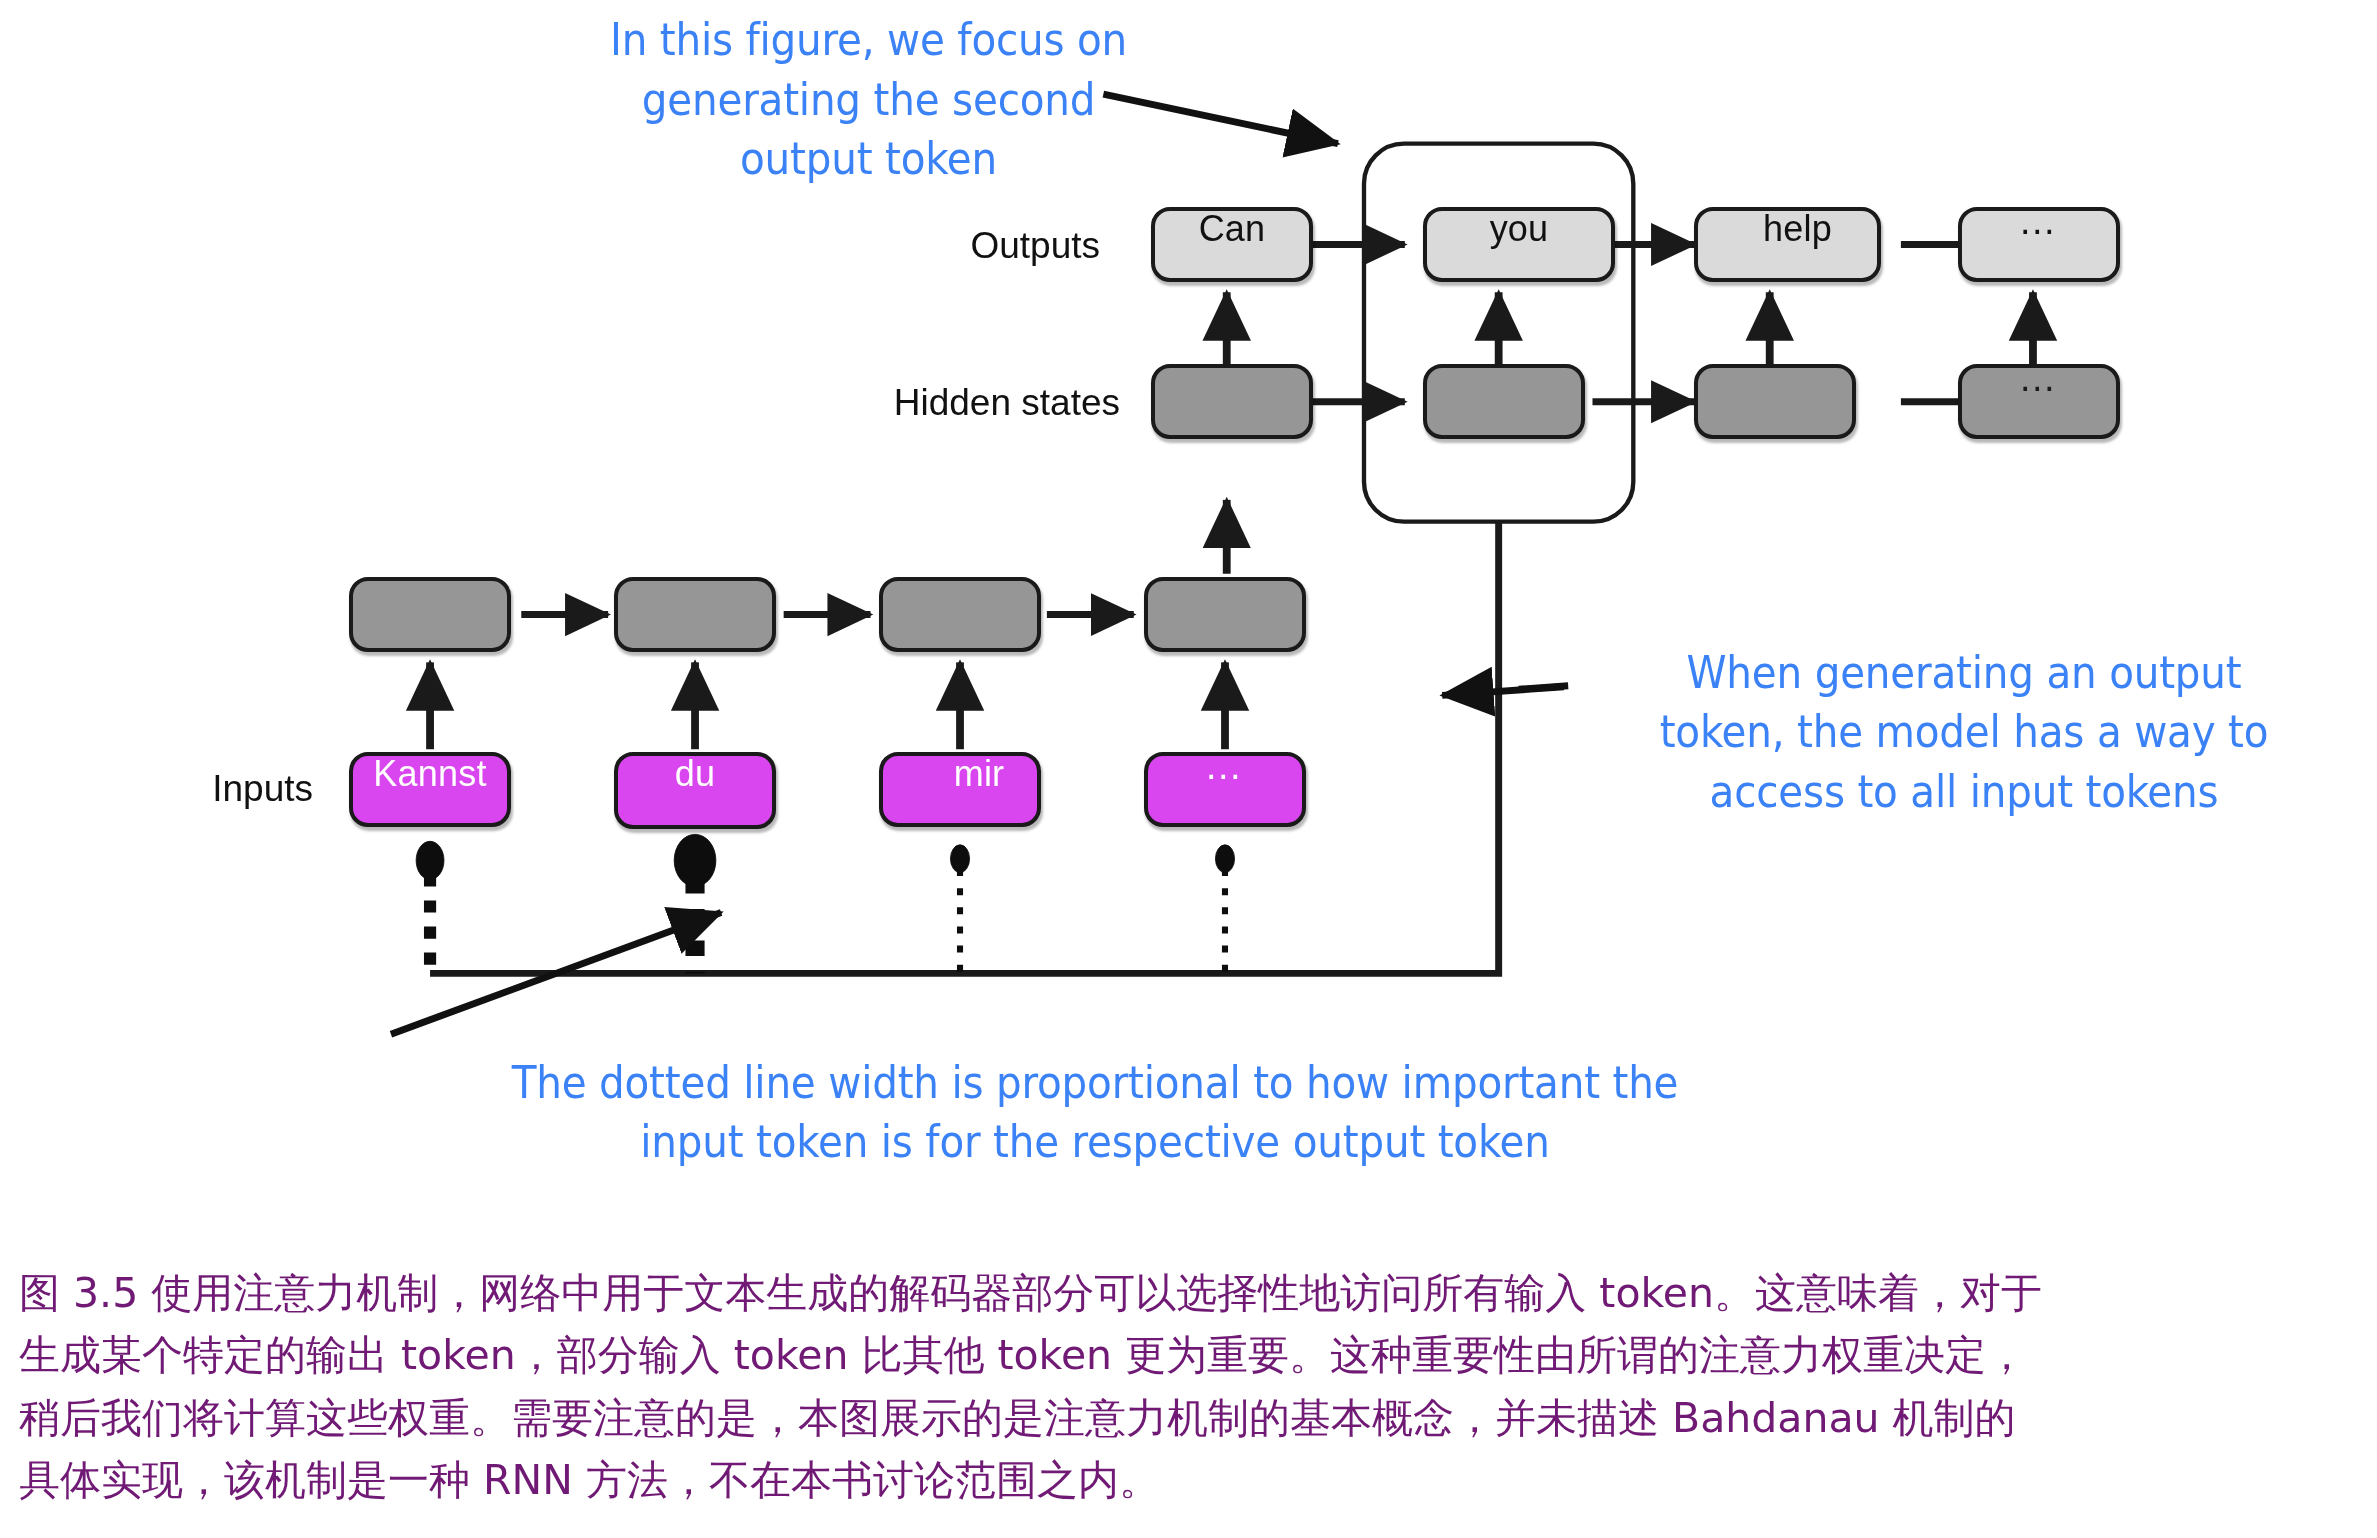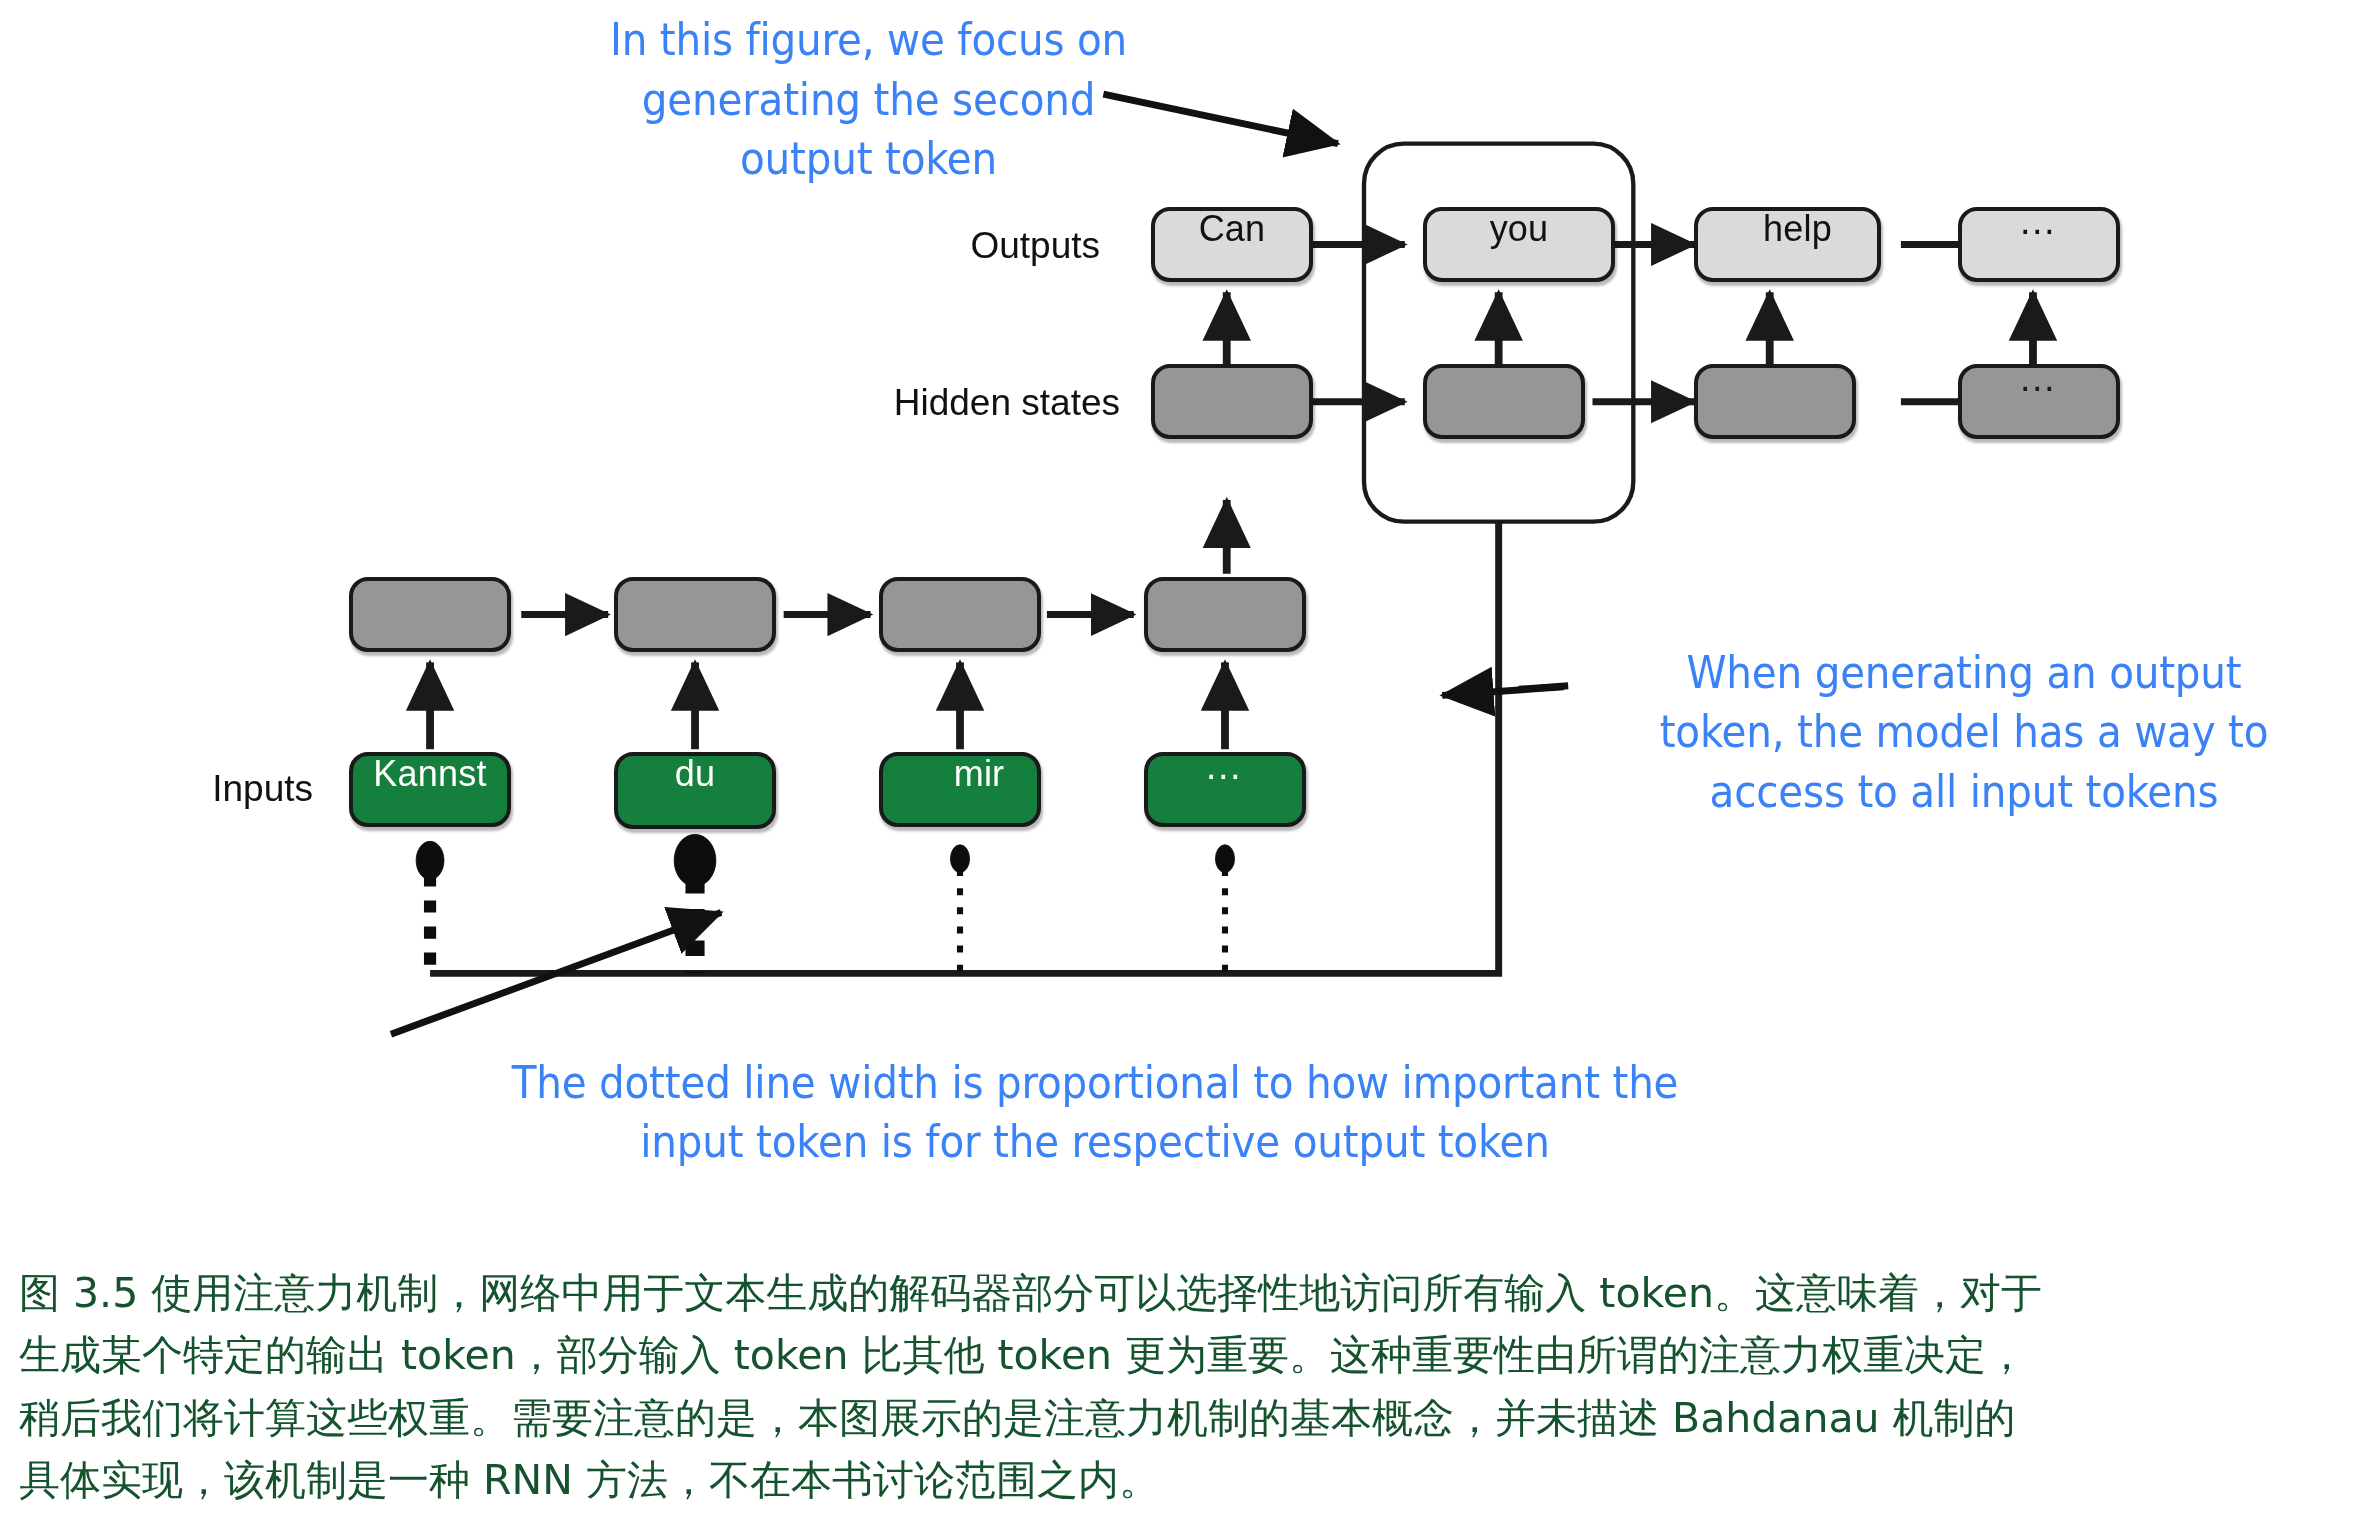--- a/index.html
+++ b/index.html
@@ -21,21 +21,21 @@
     align-items:flex-start;
     justify-content:center;
     font-size:36px;
     letter-spacing:0.2px;
     line-height:1;
     box-shadow:1.7px 3.5px 2.6px rgba(0,0,0,0.28);
   }
   .node.output  { background:#dadada; color:#111111; }
   .node.hidden  { background:#969696; color:#1a1a1a; }
   .node.encoder { background:#969696; color:#1a1a1a; }
-  .node.input   { background:#15803d; color:#ffffff; }
+  .node.input   { background:#d946ef; color:#ffffff; }
 
   .ellipsis { font-size:38px; letter-spacing:3.5px; position:relative; top:-8.7px; }
 
   
   .row-label {
     position:absolute;
     font-size:37px;
     color:#111;
     text-align:right;
     white-space:nowrap;
@@ -56,21 +56,21 @@
   #annot-focus  { text-align:center; left:608px;  top:10.4px;  width:521px; }
   #annot-access { text-align:center;   left:1612px; top:643px; width:704px; }
   #annot-dotted { text-align:center; left:374px;  top:1053px; width:1442px; }
 
   
   #caption {
     position:absolute;
     left:19px; top:1262px; width:2346px;
     font-size:41px;
     line-height:1.52;
-    color:#14532d;
+    color:#701a75;
     font-family:"DejaVu Sans","Liberation Sans", sans-serif;
     letter-spacing:0px;
   }
   #caption .cline { display:block; white-space:nowrap; }
 </style>
 </head>
 <body>
 
 <div id="root">
 

